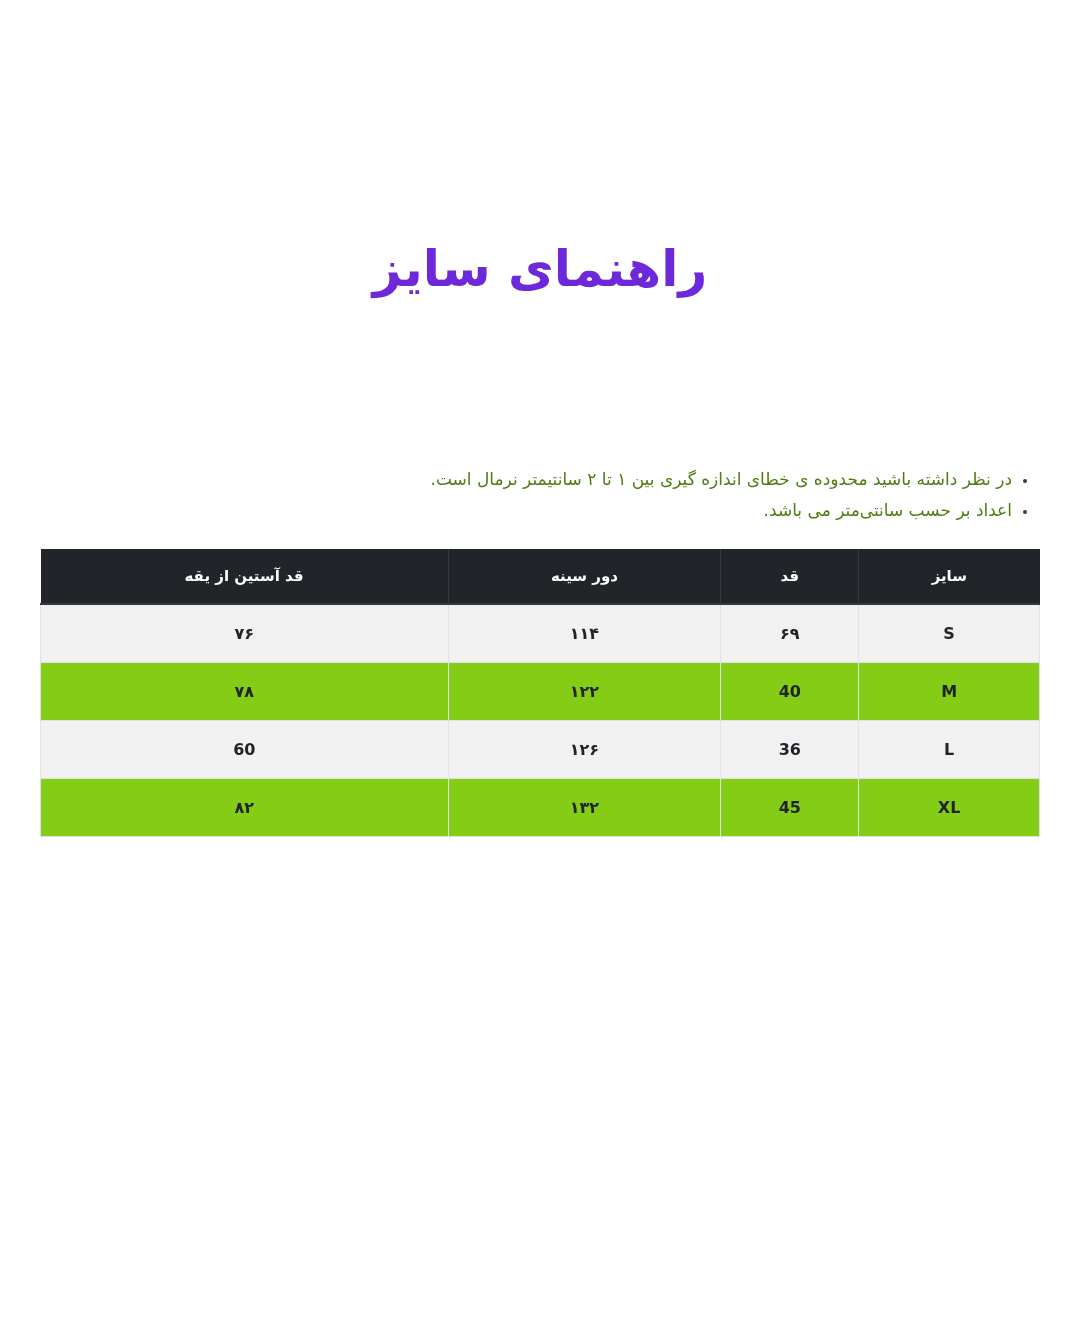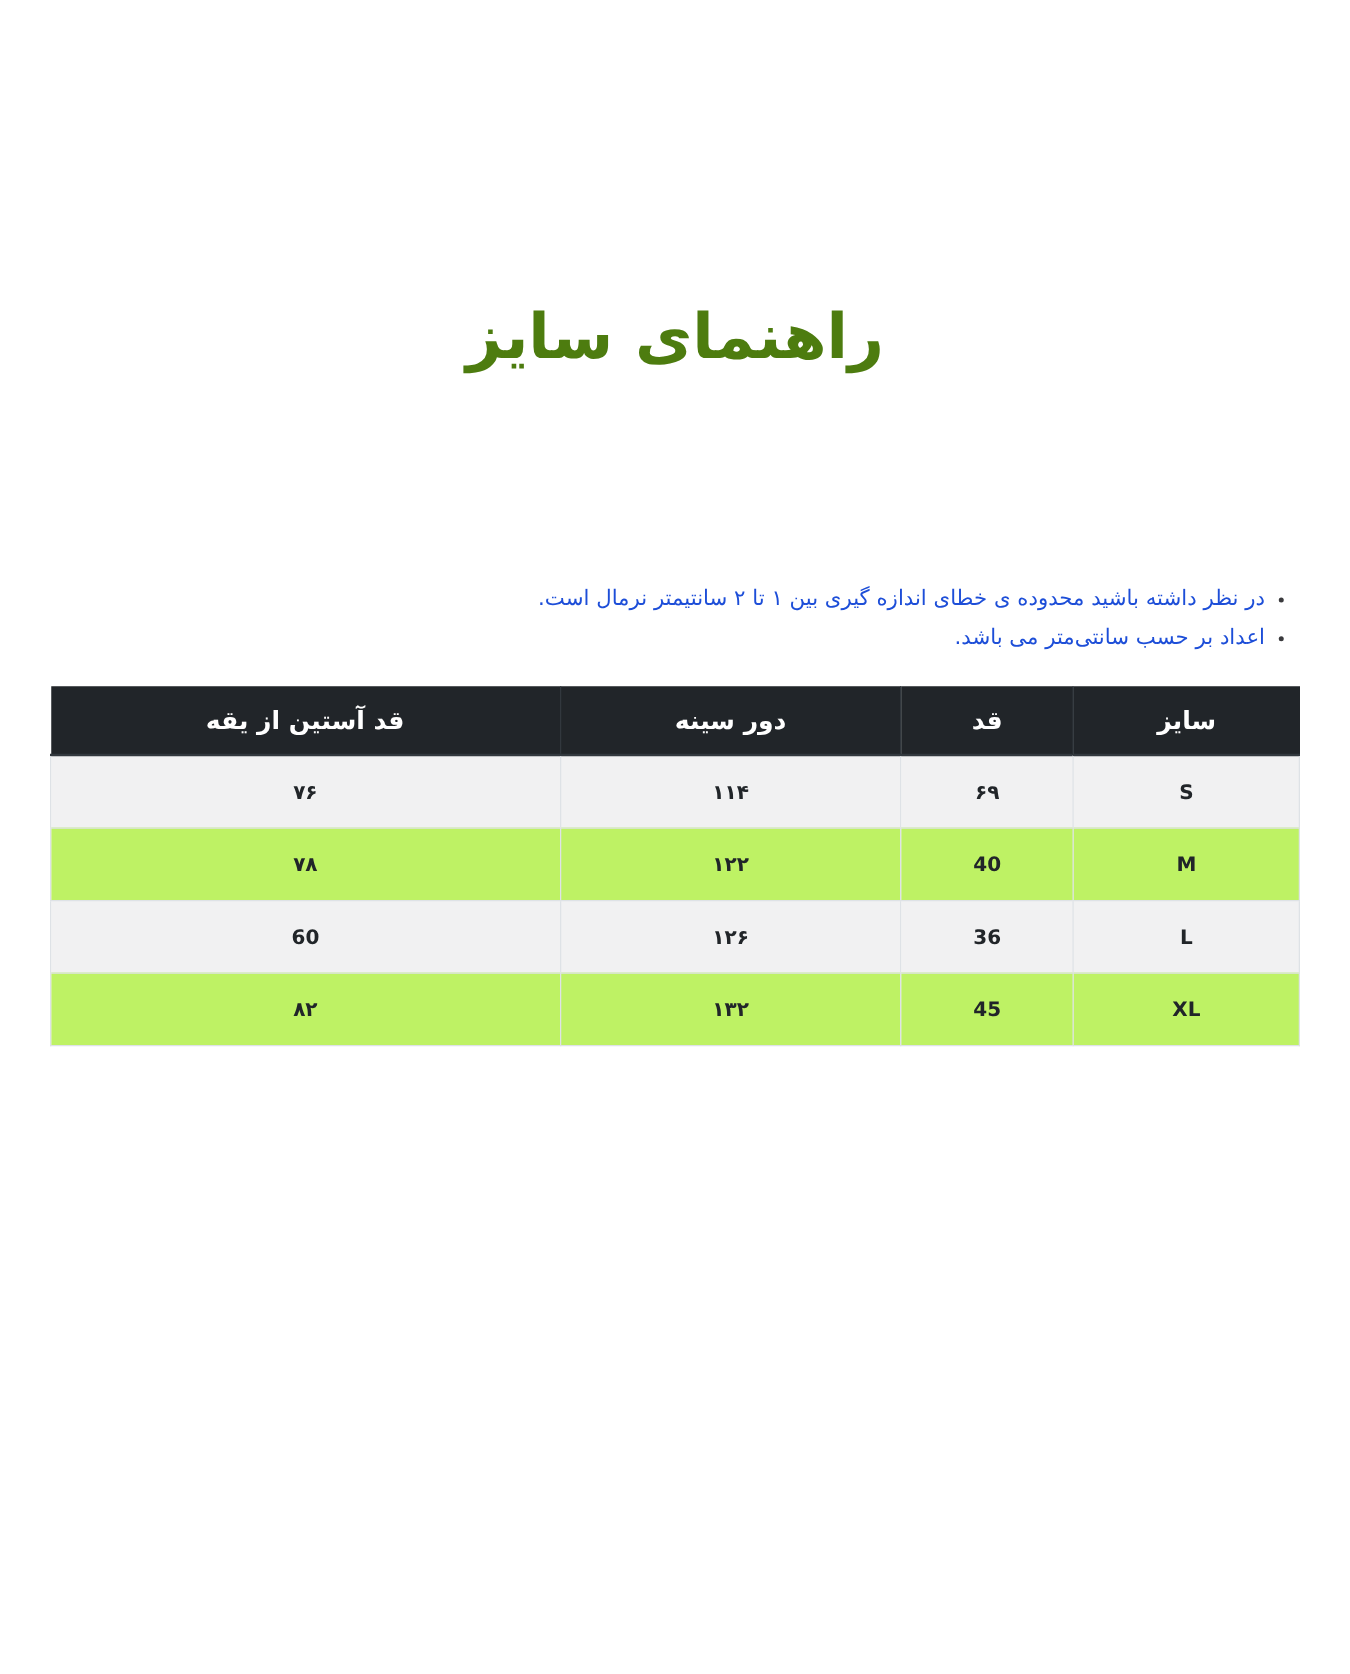--- a/index.html
+++ b/index.html
@@ -21,52 +21,52 @@
     padding: 0 40px;
   }
 
   
   .page-title {
     margin-top: 234px;
     text-align: center;
     direction: rtl;
     font-size: 50px;
     font-weight: bold;
-    color: #4d7c0f;
+    color: #6d28d9;
     line-height: 1.4;
   }
 
   
   .notes {
     direction: rtl;
     margin-top: 160px;
     padding-right: 28px; 
     list-style: disc;
-    color: #1d4ed8;
+    color: #4d7c0f;
     font-size: 17px;
     line-height: 31px;
   }
   .notes li::marker {
     color: #3a3a3d;
     font-size: 14px;
   }
 
   
   table.size-table {
     direction: rtl;
     width: 100%;
     margin-top: 23px;
     border-collapse: collapse;
     table-layout: fixed;
   }
 
   .size-table thead th {
     background: #212529;
     color: #ffffff;
-    font-size: 20px;
+    font-size: 15px;
     font-weight: bold;
     height: 55px;
     vertical-align: middle;
     border: 1px solid #32383e;
     border-top: none;
     border-bottom: 2px solid #32383e;
   }
   .size-table thead th:first-child  { border-right: none; }
   .size-table thead th:last-child   { border-left: none; }
 
@@ -77,21 +77,21 @@
   .col-sleeve { width: 40.8%; }
 
   .size-table tbody td {
     height: 58px;
     text-align: center;
     vertical-align: middle;
     font-size: 16px;
     font-weight: bold;
     color: #212529;
     border: 1px solid #dee2e6;
-    background: #bef264;
+    background: #84cc16;
   }
   .size-table tbody tr:nth-child(odd) td {
     background: #f1f1f2;
   }
 </style>
 </head>
 <body>
 
 <div class="container">
 

